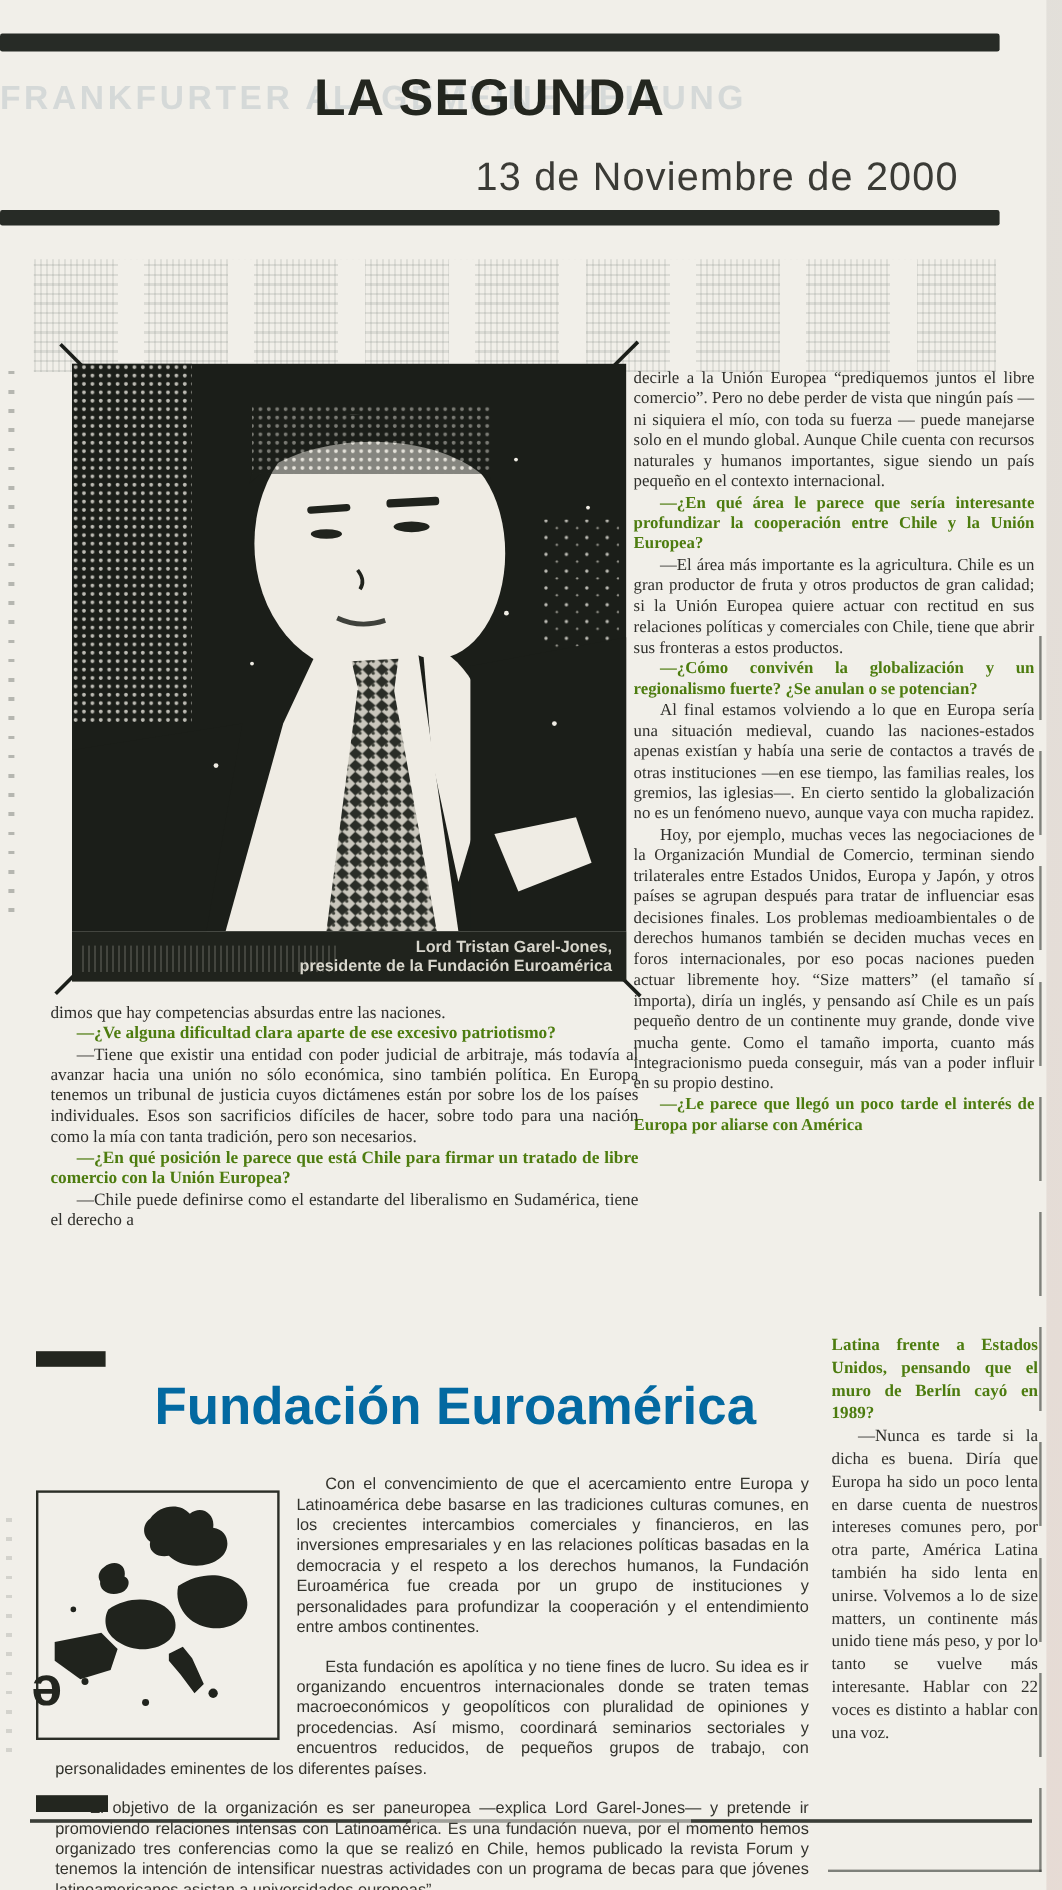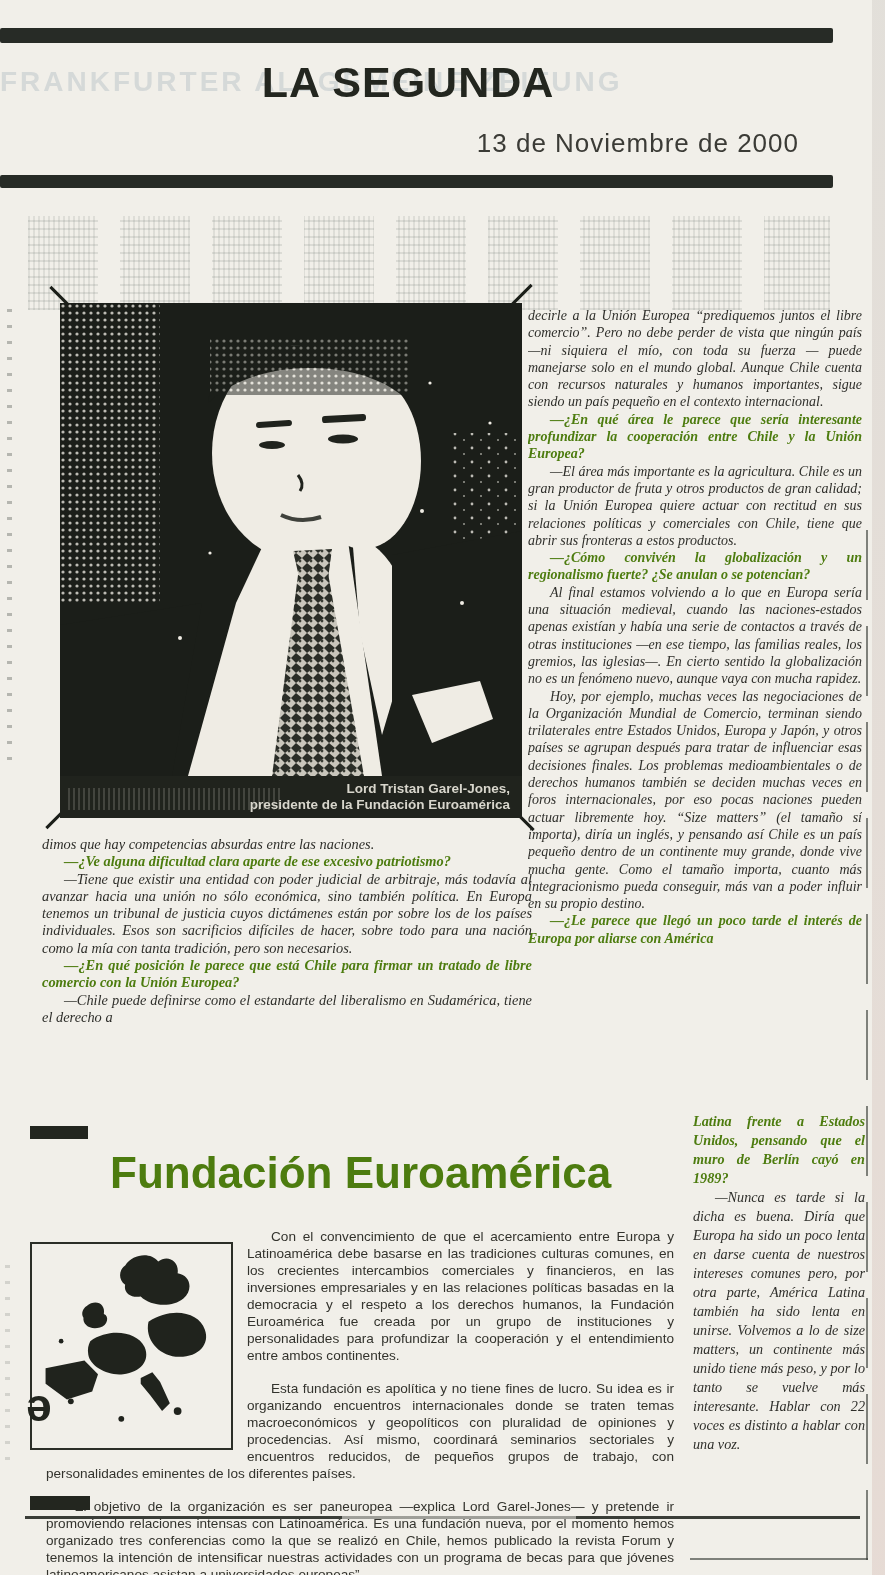--- a/index.html
+++ b/index.html
@@ -16,21 +16,21 @@
     font-size:28px; letter-spacing:3px; color:rgba(150,165,178,.30);
     white-space:nowrap; overflow:hidden;
   }
   .masthead{
     position:absolute; top:58px; left:0; width:816px; text-align:center;
     font-family:"Liberation Sans", sans-serif; font-weight:bold;
     font-size:43px; letter-spacing:1px; color:#23261f;
   }
   .issue-date{
     position:absolute; top:128px; right:86px;
-    font-family:"Liberation Sans", sans-serif; font-size:26px;
+    font-family:"Liberation Sans", sans-serif; font-size:33px;
     letter-spacing:1px; color:#3b3b36;
   }
   
   .bleed-band{
     position:absolute; left:28px; top:216px; width:802px; height:94px;
     background:
       repeating-linear-gradient(90deg, transparent 0 70px, #f1efe9 70px 92px),
       repeating-linear-gradient(0deg, rgba(105,114,108,.16) 0 2px, transparent 2px 8px),
       repeating-linear-gradient(90deg, rgba(105,114,108,.14) 0 2px, transparent 2px 5px);
   }
@@ -49,41 +49,41 @@
     font-family:"Liberation Sans", sans-serif; font-weight:bold;
     font-size:13.5px; line-height:16px; padding:5px 12px 0 0; box-sizing:border-box;
   }
   .caption-dots{
     position:absolute; left:8px; top:12px; width:215px; height:22px;
     background:repeating-linear-gradient(90deg, rgba(215,212,202,.55) 0 2px, transparent 2px 5px);
     opacity:.35;
   }
   .crop-mark{position:absolute; width:30px; height:3px; background:#1b1e19;}
   
-  .col p{margin:0; text-indent:22px; text-align:justify;font-style:italic;}
+  .col p{margin:0; text-indent:22px; text-align:justify;}
   .col p.noind{text-indent:0;}
   .col p.q{font-weight:bold; color:#4d7c0f;}
   .col-left{
     position:absolute; left:30px; top:836px; width:490px; height:280px;
     font-size:14.4px; line-height:17.3px; overflow:hidden;margin-left:12px;
   }
   .col-right{
     position:absolute; left:528px; top:307px; width:334px; height:818px;
     font-size:14px; line-height:17.3px; overflow:hidden;
   }
   .col-narrow{
     position:absolute; left:693px; top:1112px; width:172px; height:448px;
     font-size:14.2px; line-height:19px; overflow:hidden;
   }
   
   .tick{position:absolute; background:#23261f;}
   .foundation-headline{
-    position:absolute; left:110px; top:1148px; width:520px; text-align:left;
-    font-family:"Liberation Sans", sans-serif; font-weight:bold;
-    font-size:44px; letter-spacing:0px; color:#4d7c0f;
+    position:absolute; left:110px; top:1148px; width:520px; text-align:right;
+    font-family:"Liberation Sans", sans-serif; font-weight:bold;
+    font-size:44px; letter-spacing:0px; color:#0369a1;
   }
   .foundation-body{
     position:absolute; left:30px; top:1212px; width:660px;
     font-family:"Liberation Sans", sans-serif;
     font-size:13.6px; line-height:17px; color:#33332d;
   }
   .foundation-body p{margin:16px; text-indent:24px; text-align:justify;}
   .map-box{
     float:left; width:203px; height:208px; margin:30px 14px 6px 0;
     border:2px solid #2b2e27; position:relative; background:#f1efe9;

